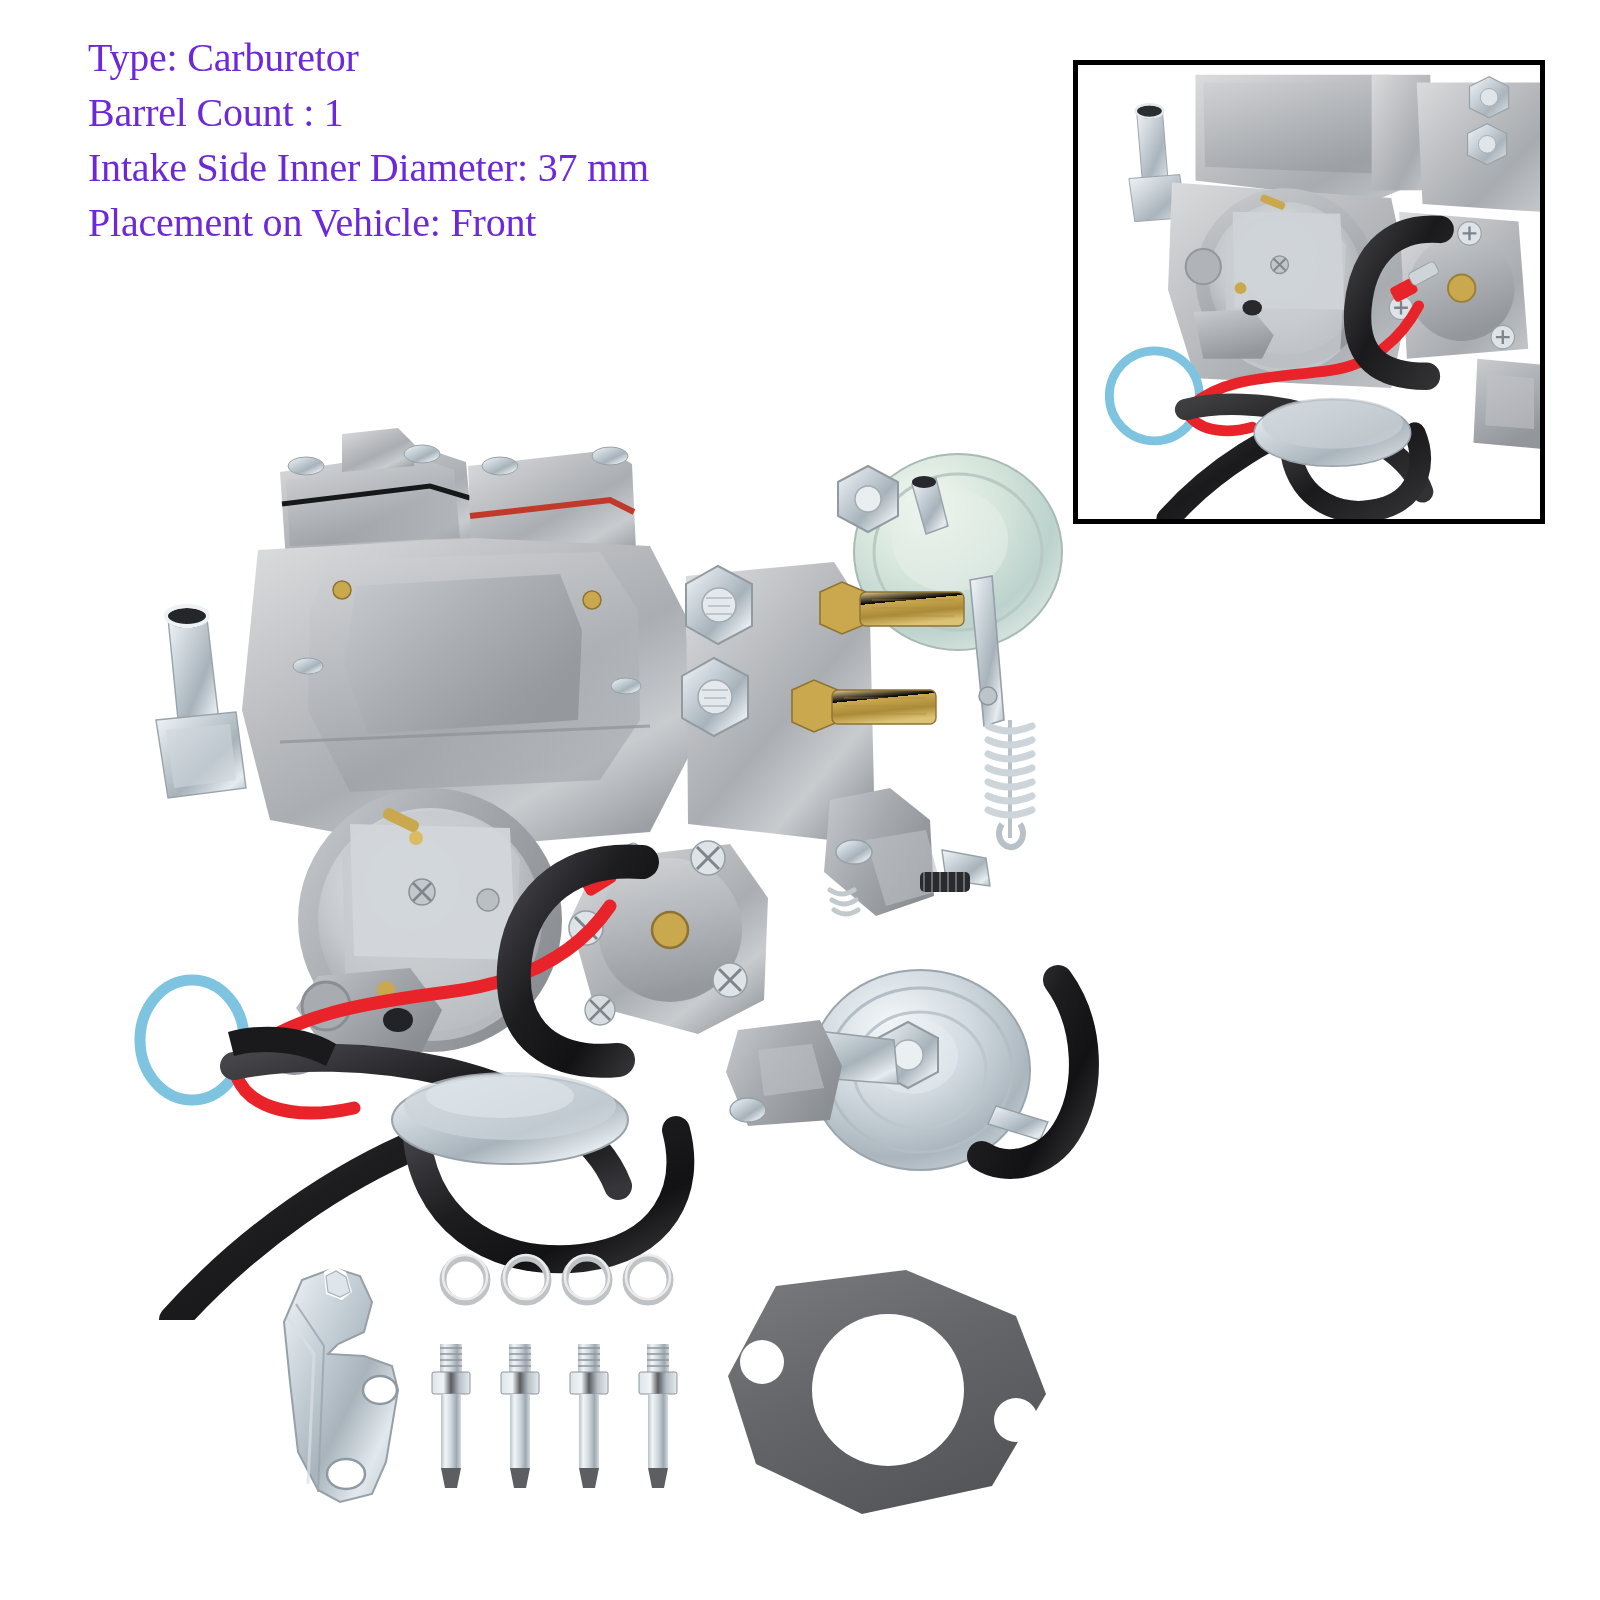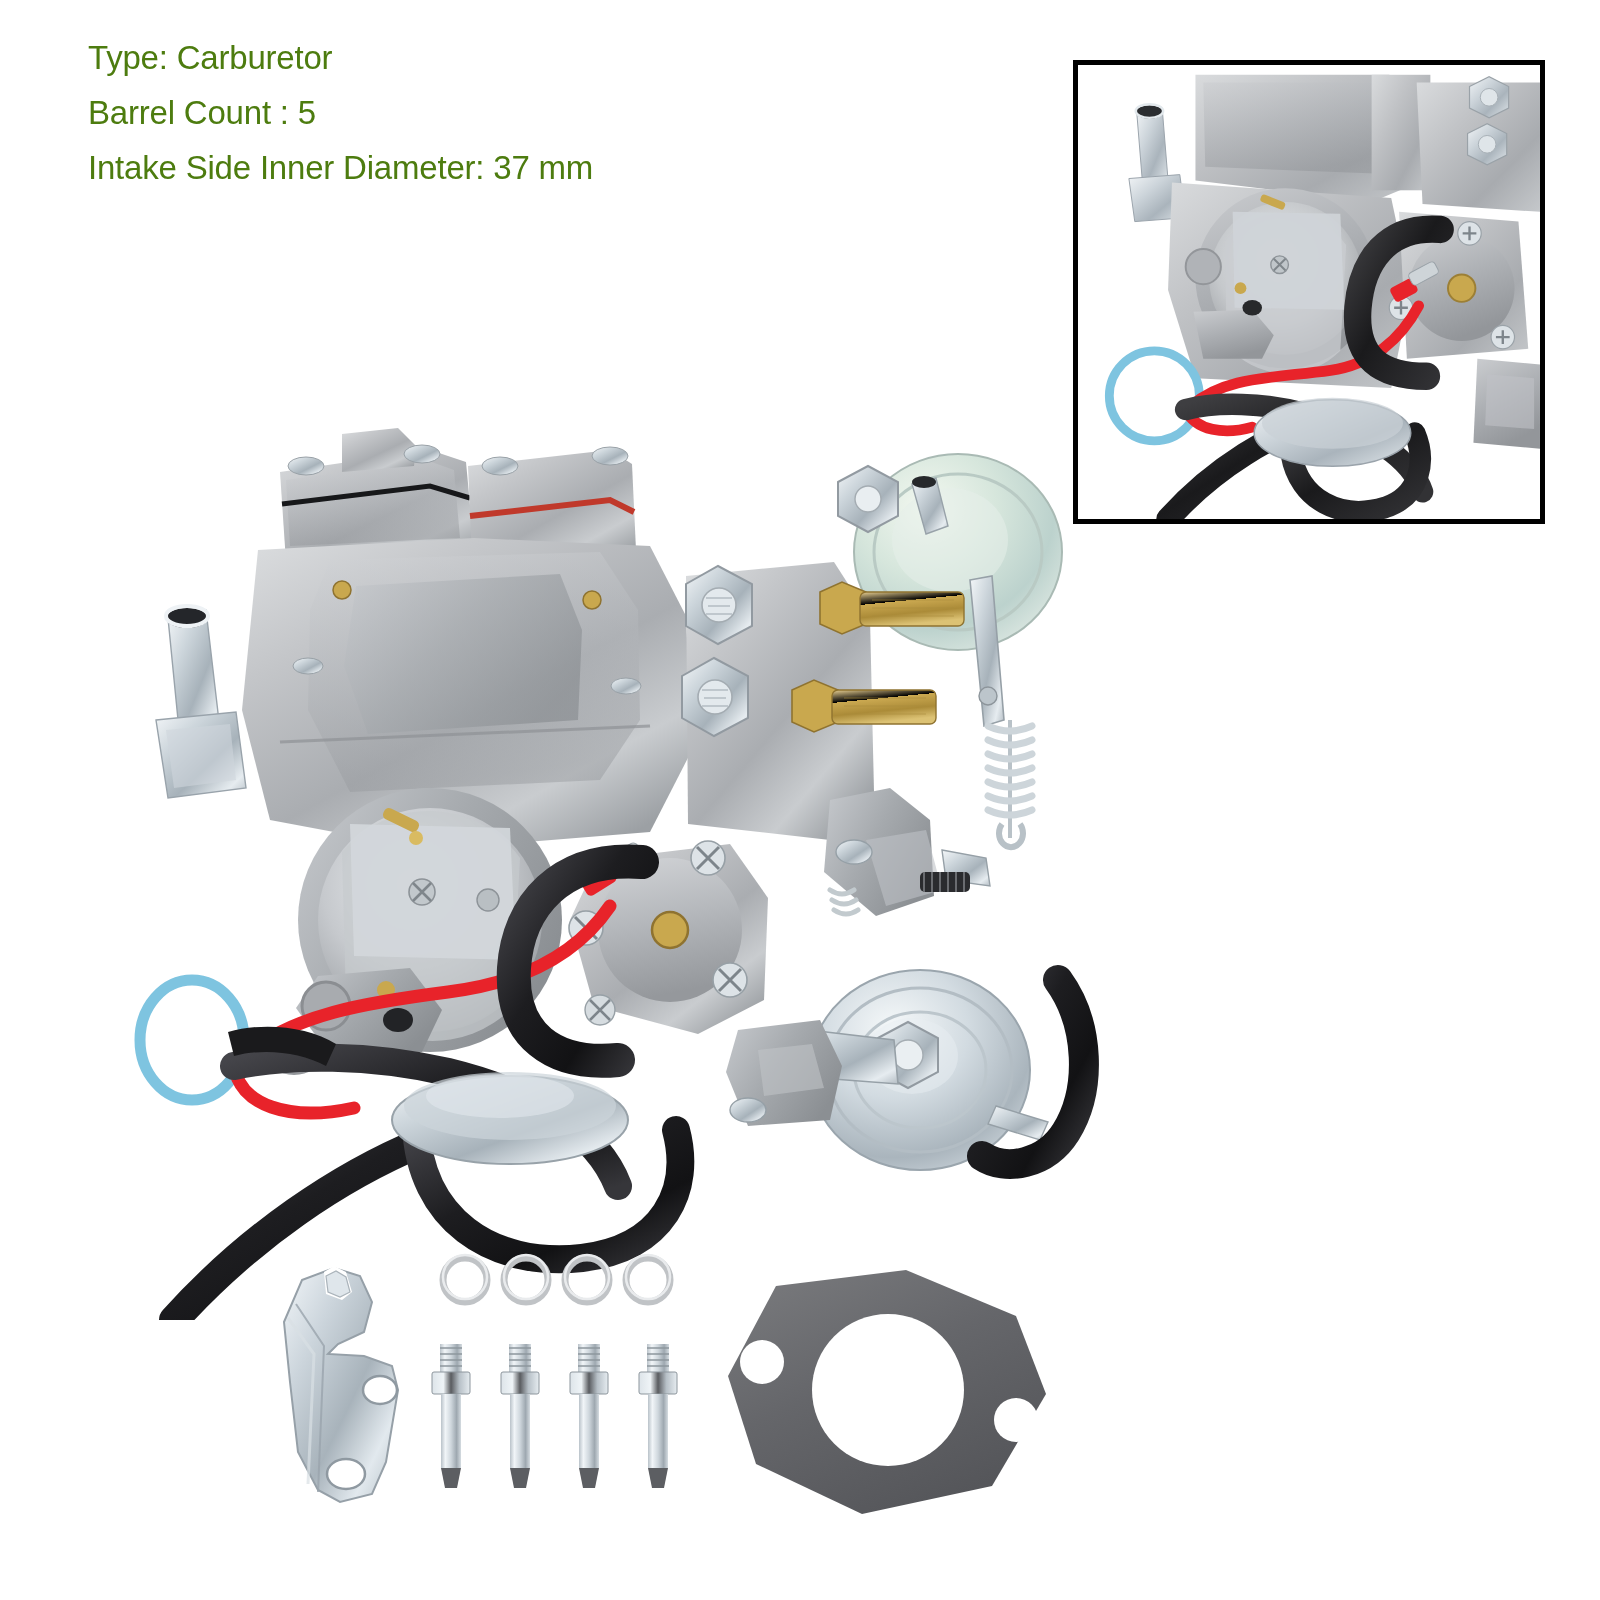--- a/index.html
+++ b/index.html
@@ -10,24 +10,24 @@
     overflow:hidden;
     position:relative;
   }
   #stage{position:absolute;inset:0;}
 
   
   .spec-block{
     position:absolute;left:88px;top:30px;width:900px;
   }
   .spec-line{
-    font-family:Liberation Sans, sans-serif;
-    font-size:33px;
+    font-family:Liberation Serif, serif;
+    font-size:40px;
     line-height:55px;
-    color:#4d7c0f;
+    color:#6d28d9;
     white-space:pre;
     letter-spacing:-0.2px;
   }
 
   
   .inset{
     position:absolute;left:1073px;top:60px;width:472px;height:464px;
     border:5px solid #000000;
     background:#ffffff;
     overflow:hidden;
@@ -38,22 +38,23 @@
   
   .pt{position:absolute;}
 </style>
 </head>
 <body>
 
 <div id="stage">
 
   <div class="spec-block">
     <div class="spec-line">Type: Carburetor</div>
-    <div class="spec-line">Barrel Count : 5</div>
+    <div class="spec-line">Barrel Count : 1</div>
     <div class="spec-line">Intake Side Inner Diameter: 37 mm</div>
+    <div class="spec-line">Placement on Vehicle: Front</div>
   </div>
 
   <div class="inset">
     <svg class="inset-canvas" viewBox="0 0 472 464">
       <defs>
         <linearGradient id="ig_al" x1="0" y1="0" x2="1" y2="1">
           <stop offset="0" stop-color="#d9dbdd"></stop>
           <stop offset="0.35" stop-color="#c0c2c5"></stop>
           <stop offset="0.7" stop-color="#a8abaf"></stop>
           <stop offset="1" stop-color="#c5c8cb"></stop>

